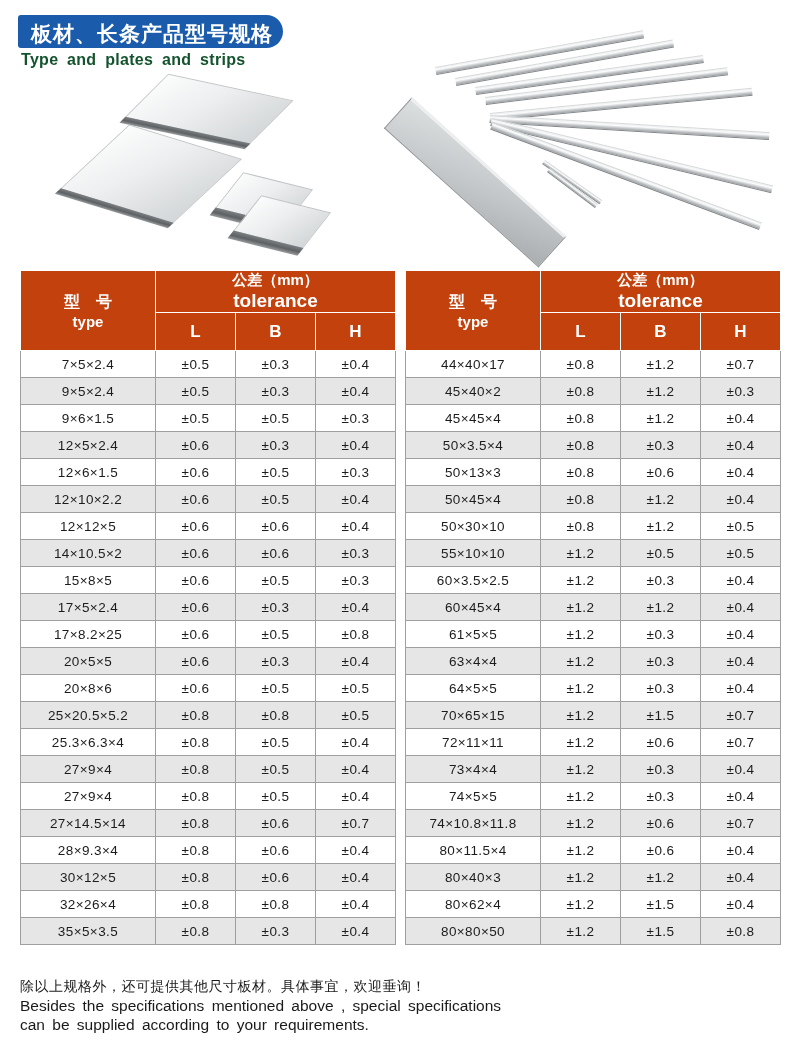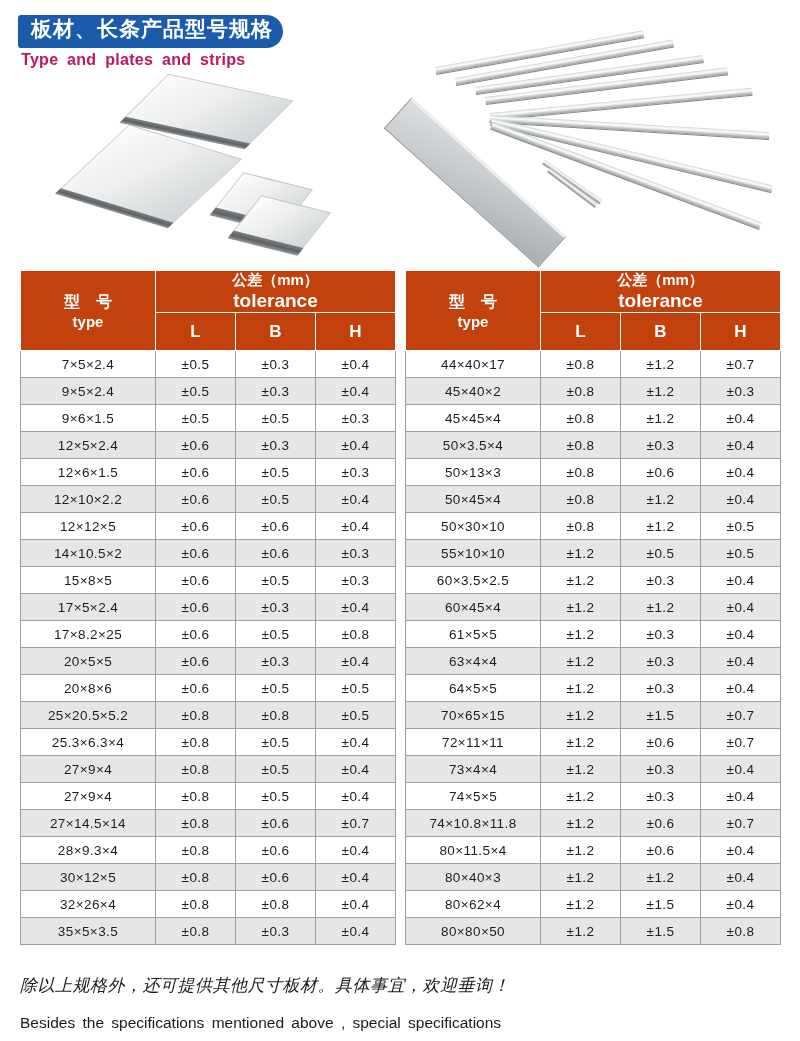--- a/index.html
+++ b/index.html
@@ -7,28 +7,28 @@
   body {
     width:800px; height:1041px; position:relative; overflow:hidden;
     font-family:"Liberation Sans", sans-serif;
   }
   .page { position:absolute; inset:0; }
 
   
   .title-banner {
     position:absolute; left:18px; top:15px; height:33px; width:265px;
     background:#1a5cab; border-radius:3px 17px 17px 3px;
-    display:flex; align-items:flex-start; padding-left:13px;
+    display:flex; align-items:flex-end; padding-left:13px;
   }
   .title-banner .cn {
     color:#ffffff; font-weight:bold; font-size:21px; letter-spacing:1px;
   }
   .subtitle {
     position:absolute; left:21px; top:51px;
-    font-size:16px; font-weight:bold; color:#be185d; word-spacing:4px; letter-spacing:0.3px;
+    font-size:16px; font-weight:bold; color:#14532d; word-spacing:4px; letter-spacing:0.3px;
   }
 
   
   .photo { position:absolute; }
   .photo-plates { left:40px; top:75px; width:320px; height:185px; }
   .photo-strips { left:390px; top:25px; width:400px; height:230px; }
 
   .plate { position:absolute; }
   .plate .face {
     width:100%; height:100%;
@@ -90,22 +90,22 @@
     border:1px solid #9f9f9f; background:#ffffff;
     height:27px; text-align:center; vertical-align:middle;
     font-size:13.5px; color:#1c1c1c; letter-spacing:0.4px;
   }
   .spec-table tr.alt td { background:#e6e6e6; }
 
   
   .footer {
     position:absolute; left:20px; top:976px; color:#1a1a1a;
   }
-  .footer .cn { font-size:17px; line-height:20px; letter-spacing:0.5px;font-style:italic; }
-  .footer .en { font-size:15.5px; line-height:19px; word-spacing:3px;margin-top:17px; }
+  .footer .cn { font-size:14px; line-height:20px; letter-spacing:0.5px; }
+  .footer .en { font-size:15.5px; line-height:19px; word-spacing:3px; }
 </style>
 </head>
 <body>
 
 <div class="page">
 
   <div class="title-banner">
     <span class="cn">板材、长条产品型号规格</span>
   </div>
   <div class="subtitle">Type and plates and strips</div>

